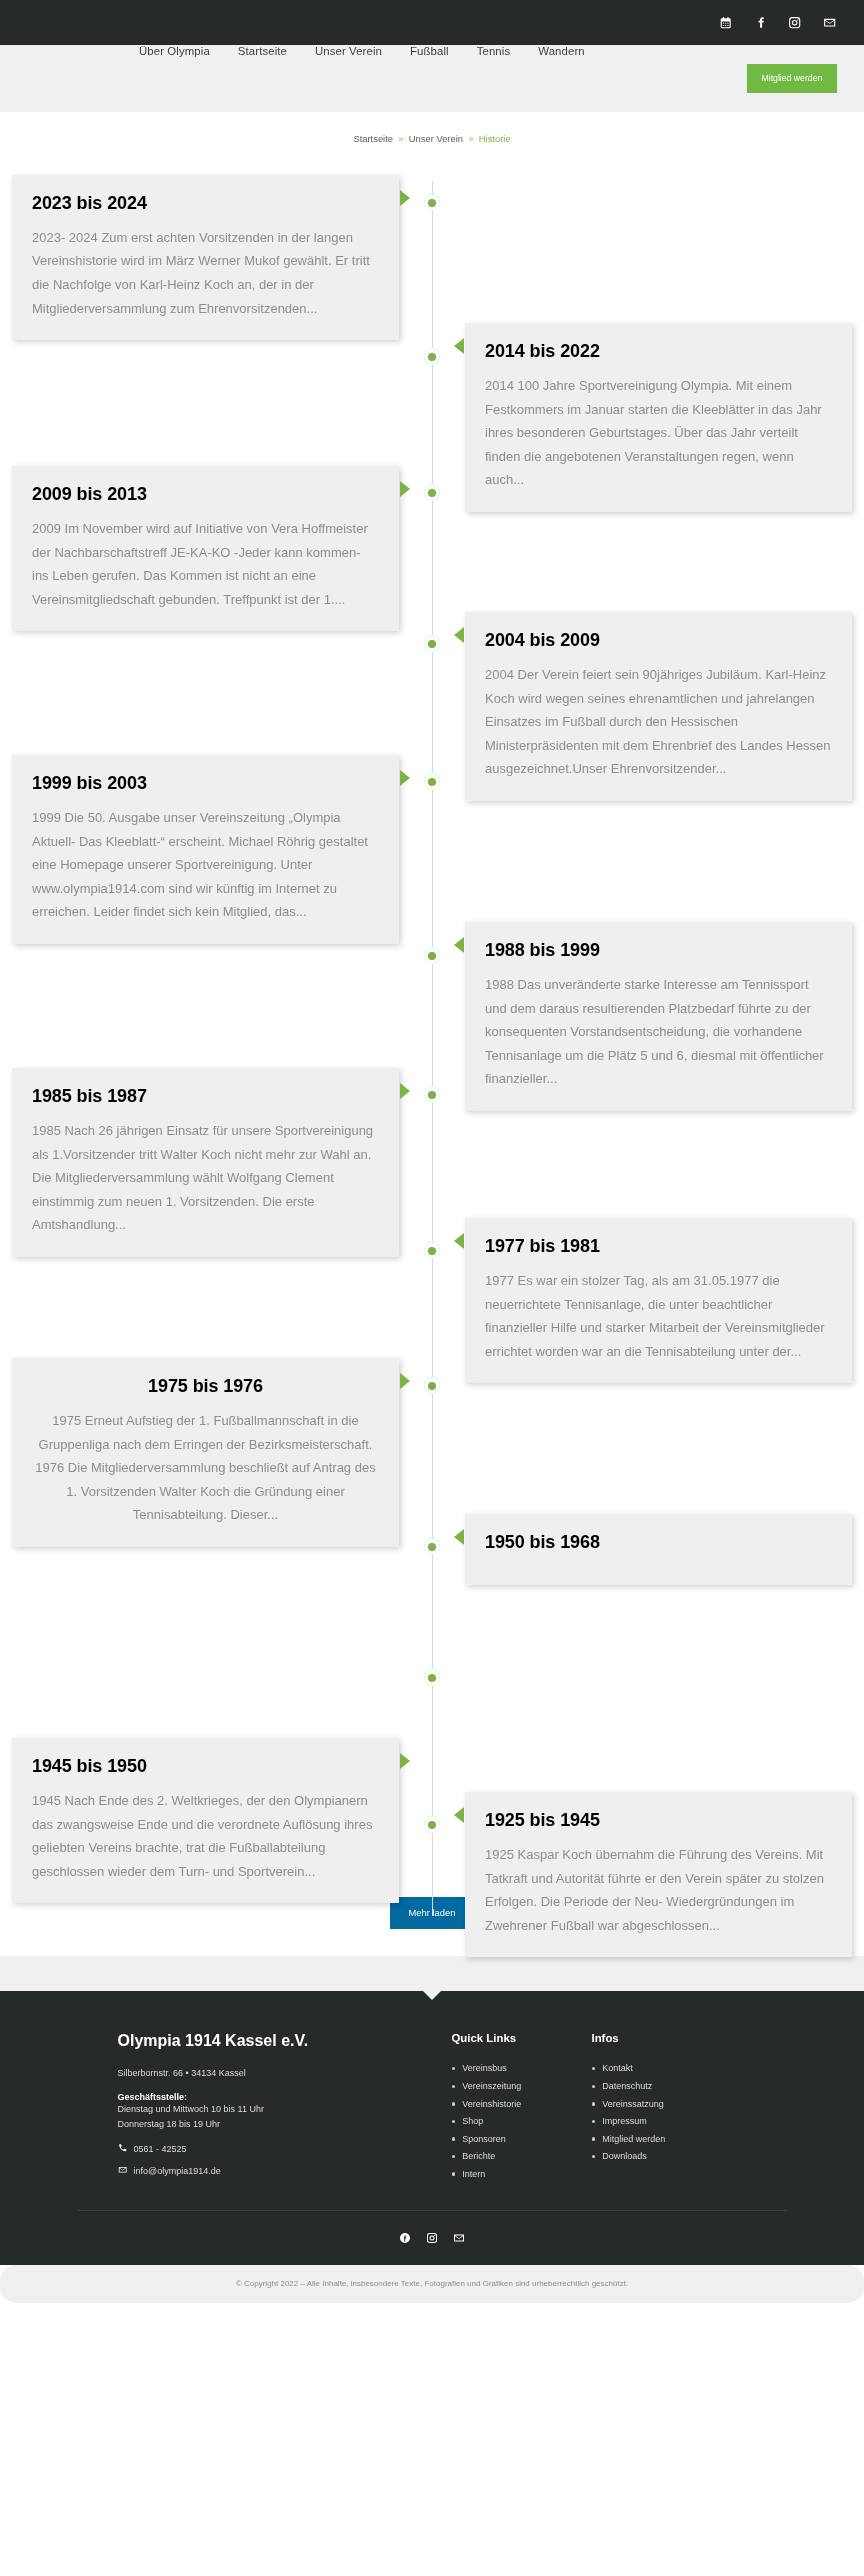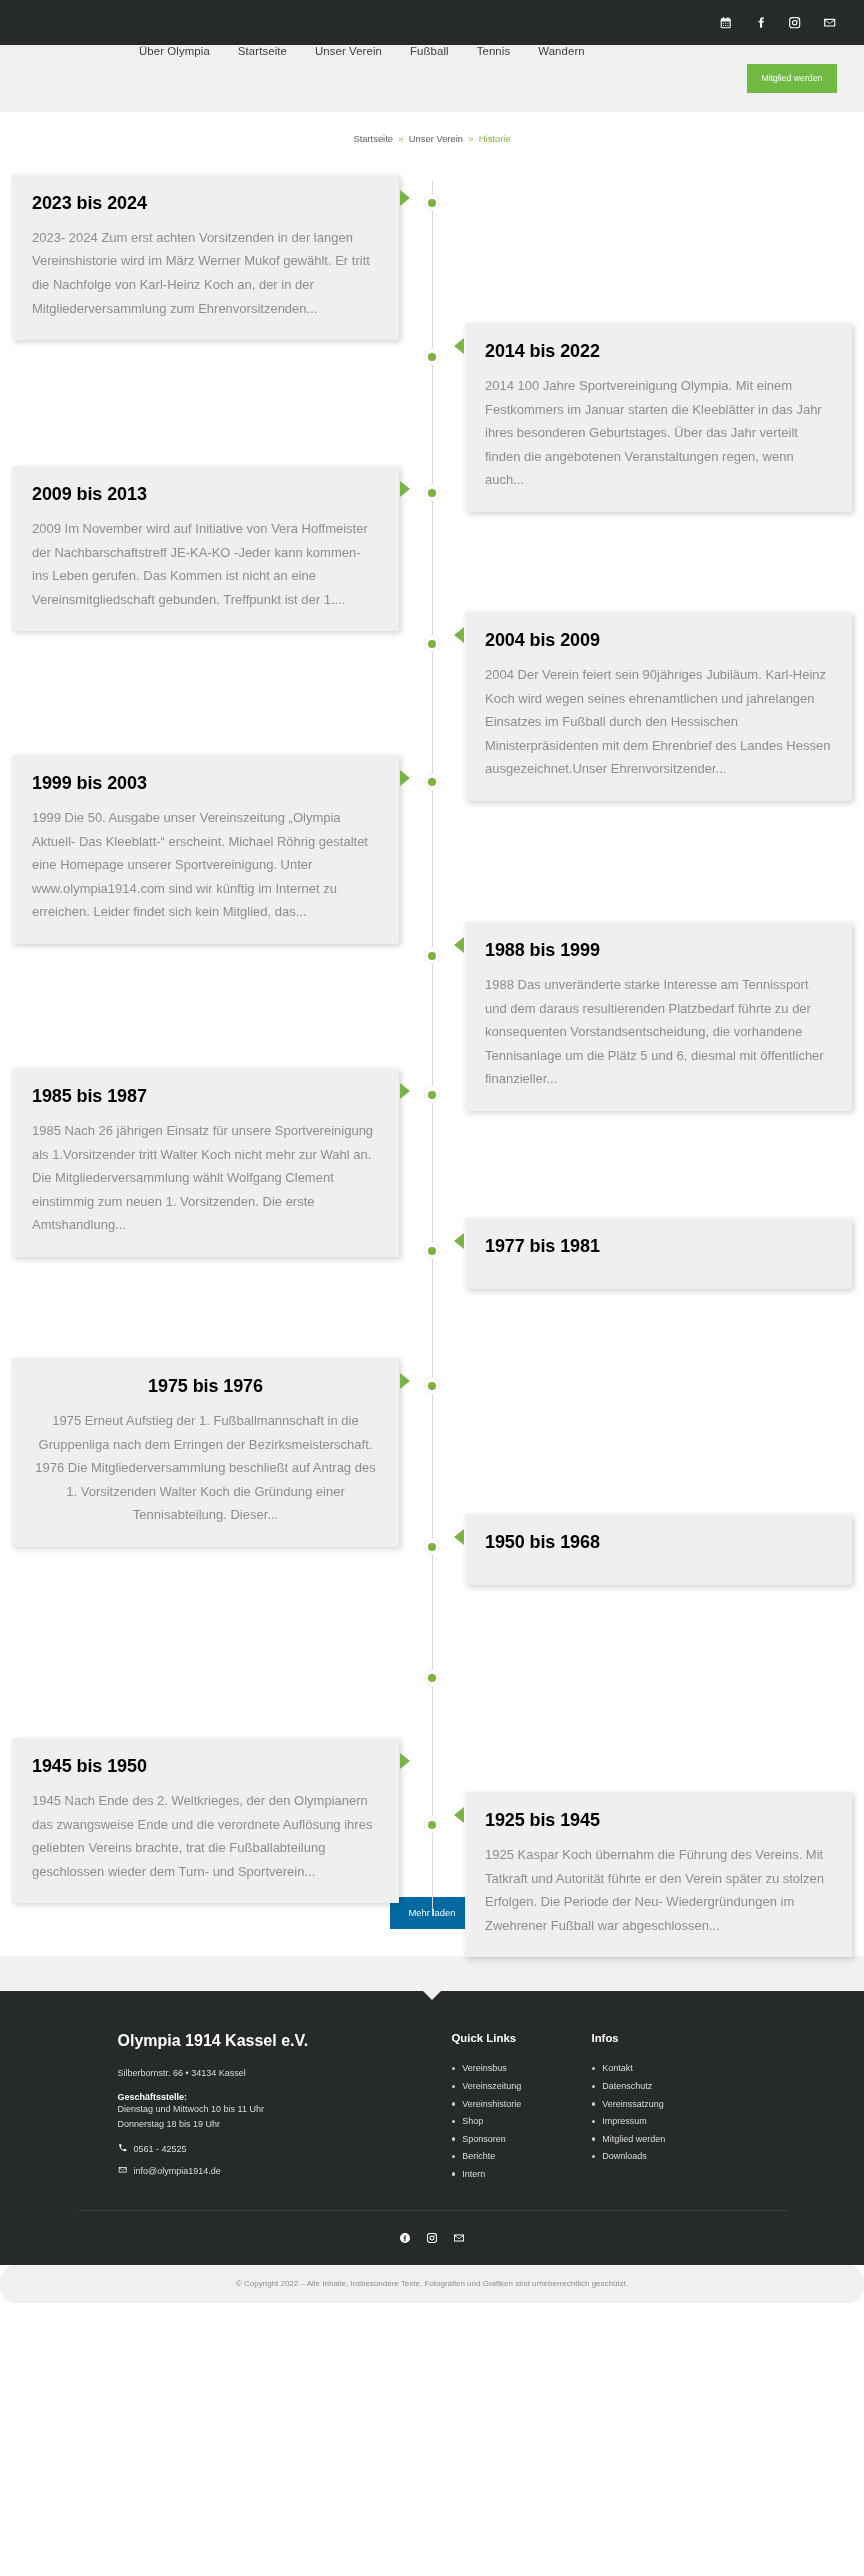--- a/index.html
+++ b/index.html
@@ -369,20 +369,21 @@
         <span class="nub"></span>
         <h3>1985 bis 1987</h3>
         <p>1985 Nach 26 jährigen Einsatz für unsere Sportvereinigung als 1.Vorsitzender tritt Walter Koch nicht mehr zur Wahl an. Die Mitgliederversammlung wählt Wolfgang Clement einstimmig zum neuen 1. Vorsitzenden. Die erste Amtshandlung...</p>
       </div>
       <div class="tl-dot" style="top: 919px;">
         <i></i>
       </div>
       <div class="tl-card right" style="top: 1050px;">
         <span class="nub"></span>
         <h3>1977 bis 1981</h3>
+        <p>1977 Es war ein stolzer Tag, als am 31.05.1977 die neuerrichtete Tennisanlage, die unter beachtlicher  finanzieller Hilfe und starker Mitarbeit der Vereinsmitglieder errichtet worden war an die Tennisabteilung unter der...</p>
       </div>
       <div class="tl-dot" style="top: 1075px;">
         <i></i>
       </div>
       <div class="tl-card left" style="top: 1190px; text-align: center;">
         <span class="nub"></span>
         <h3>1975 bis 1976</h3>
         <p>1975 Erneut Aufstieg der 1. Fußballmannschaft in die Gruppenliga nach dem Erringen der Bezirksmeisterschaft.        1976 Die Mitgliederversammlung beschließt auf Antrag des 1. Vorsitzenden Walter Koch die Gründung einer Tennisabteilung. Dieser...</p>
       </div>
       <div class="tl-dot" style="top: 1210px;">

